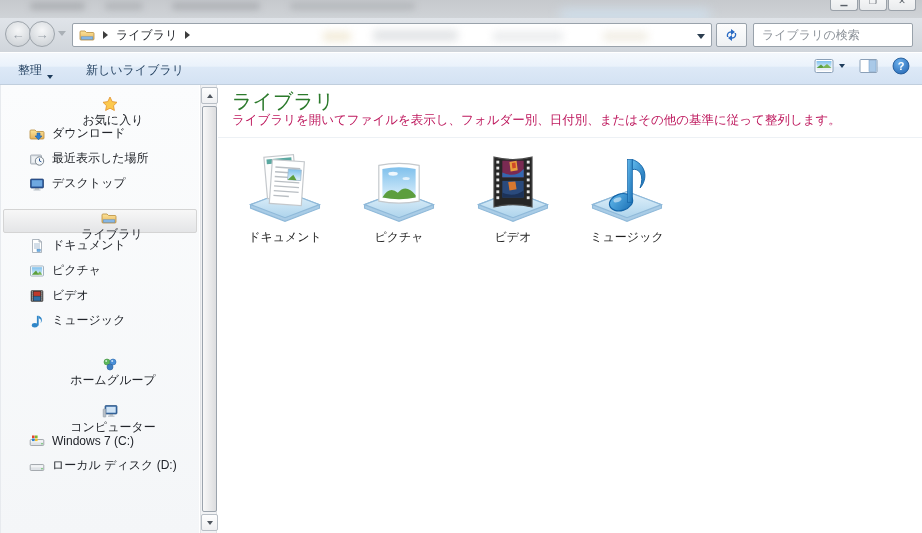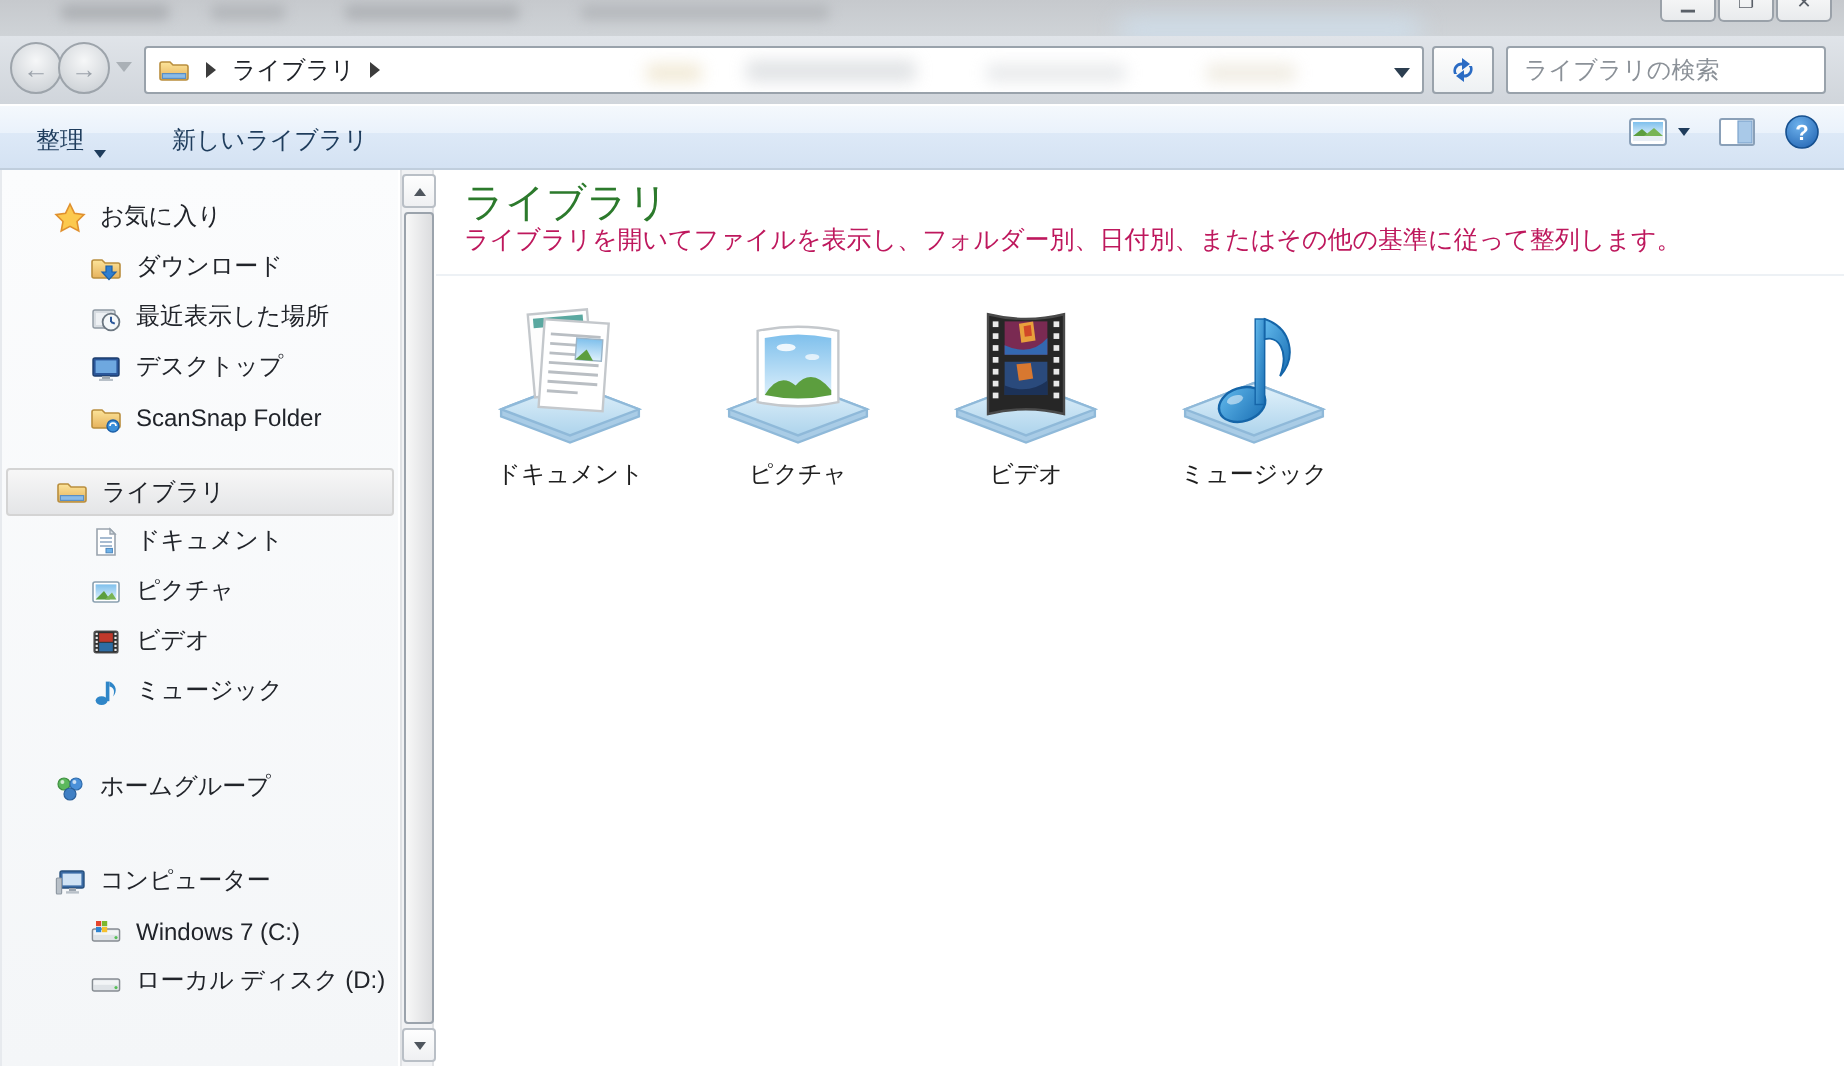--- a/index.html
+++ b/index.html
@@ -51,21 +51,21 @@
     color:#1e3c5c; padding:0 8px; border-radius:2px; }
   .tcaret { width:0; height:0; border-left:3.5px solid transparent; border-right:3.5px solid transparent;
     border-top:4px solid #1e3c5c; }
   #tb-right { position:absolute; right:12px; top:5px; display:flex; align-items:center; gap:14px; }
 
   
   #lower { position:absolute; left:0; top:85px; width:922px; height:448px; background:#fff; }
   #sidebar { position:absolute; left:0; top:0; width:199px; height:448px;
     background:linear-gradient(#fbfcfd,#f4f6f8); border-left:1px solid #e7eaee; padding-top:11px; }
   .srow { display:flex; align-items:center; height:25px; }
-  .srow.head { padding-left:26px; } .srow.child { padding-left:44px; }
+  .srow.head { padding-left:26px;flex-direction:column; } .srow.child { padding-left:28px; }
   .srow .ic { width:16px; height:16px; margin-right:7px; flex:0 0 16px; }
   .srow.sel { background:linear-gradient(#f7f7f7,#e4e5e7); border:1px solid #d4d4d4;
     border-radius:2px; margin:0 2px; height:24px; padding-left:24px; }
   .spacer13{height:13px;} .spacer23{height:23px;} .spacer22{height:22px;}
 
   
   #vscroll { position:absolute; left:200px; top:0; width:17px; height:448px;
     background:#f1f2f4; border-left:1px solid #e0e2e5; border-right:1px solid #e0e2e5; }
   .sbtn { position:absolute; left:0; width:17px; height:17px;
     background:linear-gradient(#fefefe,#eff0f2); border:1px solid #b9bfc6; border-radius:2px;
@@ -233,28 +233,20 @@
         <svg class="ic" viewBox="0 0 16 16">
           <rect x="1.5" y="3" width="13" height="9" rx="1" fill="#2b579a" stroke="#1d3e6e" stroke-width=".7"></rect>
           <rect x="2.8" y="4.2" width="10.4" height="6.3" fill="#6ea8e0"></rect>
           <rect x="6" y="12" width="4" height="1.6" fill="#9aa4ae"></rect>
           <rect x="4.5" y="13.4" width="7" height="1.1" fill="#b8c0c8"></rect>
         </svg>
         <span>デスクトップ</span>
       </div>
 
 
-      <div class="srow child">
-        <svg class="ic" viewBox="0 0 16 16">
-          <path d="M1 5 Q1 4 2 4 L6 4 L7.5 5.5 L14 5.5 Q15 5.5 15 6.5 L15 12 Q15 13 14 13 L2 13 Q1 13 1 12 Z" fill="url(#g-folder)" stroke="#b98e3e" stroke-width=".8"></path>
-          <circle cx="11.5" cy="12" r="3" fill="#3a8fd9" stroke="#1b5fa8" stroke-width=".7"></circle>
-          <path d="M10 12 A1.5 1.5 0 0 1 13 12" fill="none" stroke="#fff" stroke-width=".8"></path>
-        </svg>
-        <span>ScanSnap Folder</span>
-      </div>
 
       <div class="spacer13"></div>
 
       <div class="srow head sel">
         <svg class="ic" viewBox="0 0 16 16">
           <path d="M1 5 Q1 4 2 4 L6 4 L7.5 5.5 L14 5.5 Q15 5.5 15 6.5 L15 12 Q15 13 14 13 L2 13 Q1 13 1 12 Z" fill="url(#g-folder)" stroke="#b98e3e" stroke-width=".8"></path>
           <rect x="2.2" y="9.8" width="11.6" height="2.4" fill="#8abbe8" stroke="#5a8fc5" stroke-width=".6"></rect>
         </svg>
         <span>ライブラリ</span>
       </div>

